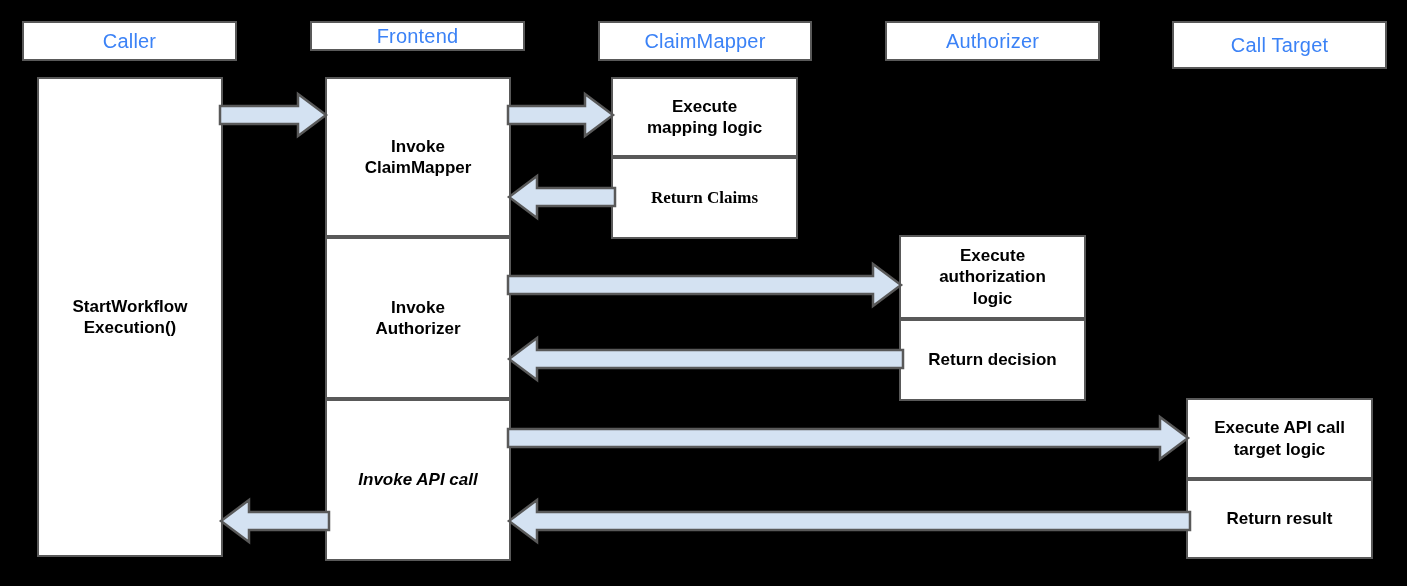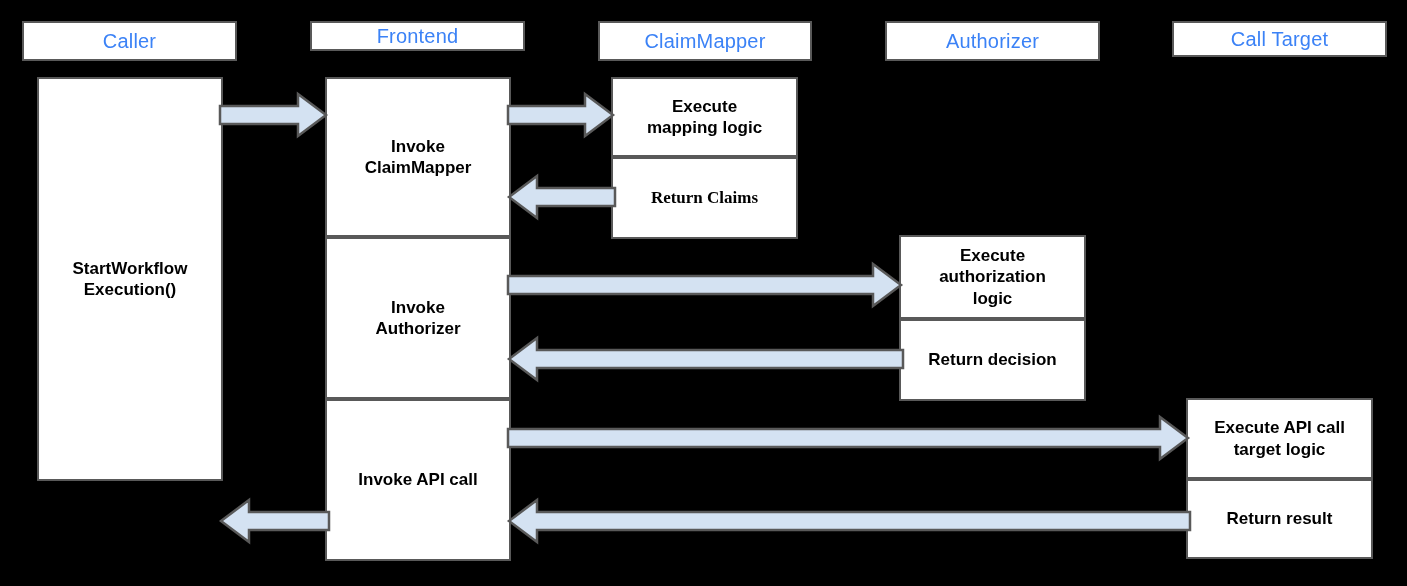--- a/index.html
+++ b/index.html
@@ -54,46 +54,46 @@
   </div>
 
   <div class="header-box" style="left:598px;top:21px;width:214px;height:40px;">
     <span>ClaimMapper</span>
   </div>
 
   <div class="header-box" style="left:885px;top:21px;width:215px;height:40px;">
     <span>Authorizer</span>
   </div>
 
-  <div class="header-box" style="left:1172px;top:21px;width:215px;height:36px;">
+  <div class="header-box" style="left:1172px;top:21px;width:215px;height:48px;">
     <span>Call Target</span>
   </div>
 
-  <div class="act-box" style="left:37px;top:77px;width:186px;height:404px;">
+  <div class="act-box" style="left:37px;top:77px;width:186px;height:480px;">
     <div>
       <div>StartWorkflow</div>
       <div>Execution()</div>
     </div>
   </div>
 
   <div class="act-box" style="left:325px;top:77px;width:186px;height:160px;">
     <div>
       <div>Invoke</div>
       <div>ClaimMapper</div>
     </div>
   </div>
 
   <div class="act-box" style="left:325px;top:237px;width:186px;height:162px;">
     <div>
       <div>Invoke</div>
       <div>Authorizer</div>
     </div>
   </div>
 
-  <div class="act-box" style="left:325px;top:399px;width:186px;height:162px;">
+  <div class="act-box" style="left:325px;top:399px;width:186px;height:162px;font-style:italic;">
     <div>
       <div>Invoke API call</div>
     </div>
   </div>
 
   <div class="act-box" style="left:611px;top:77px;width:187px;height:80px;">
     <div>
       <div>Execute</div>
       <div>mapping logic</div>
     </div>

